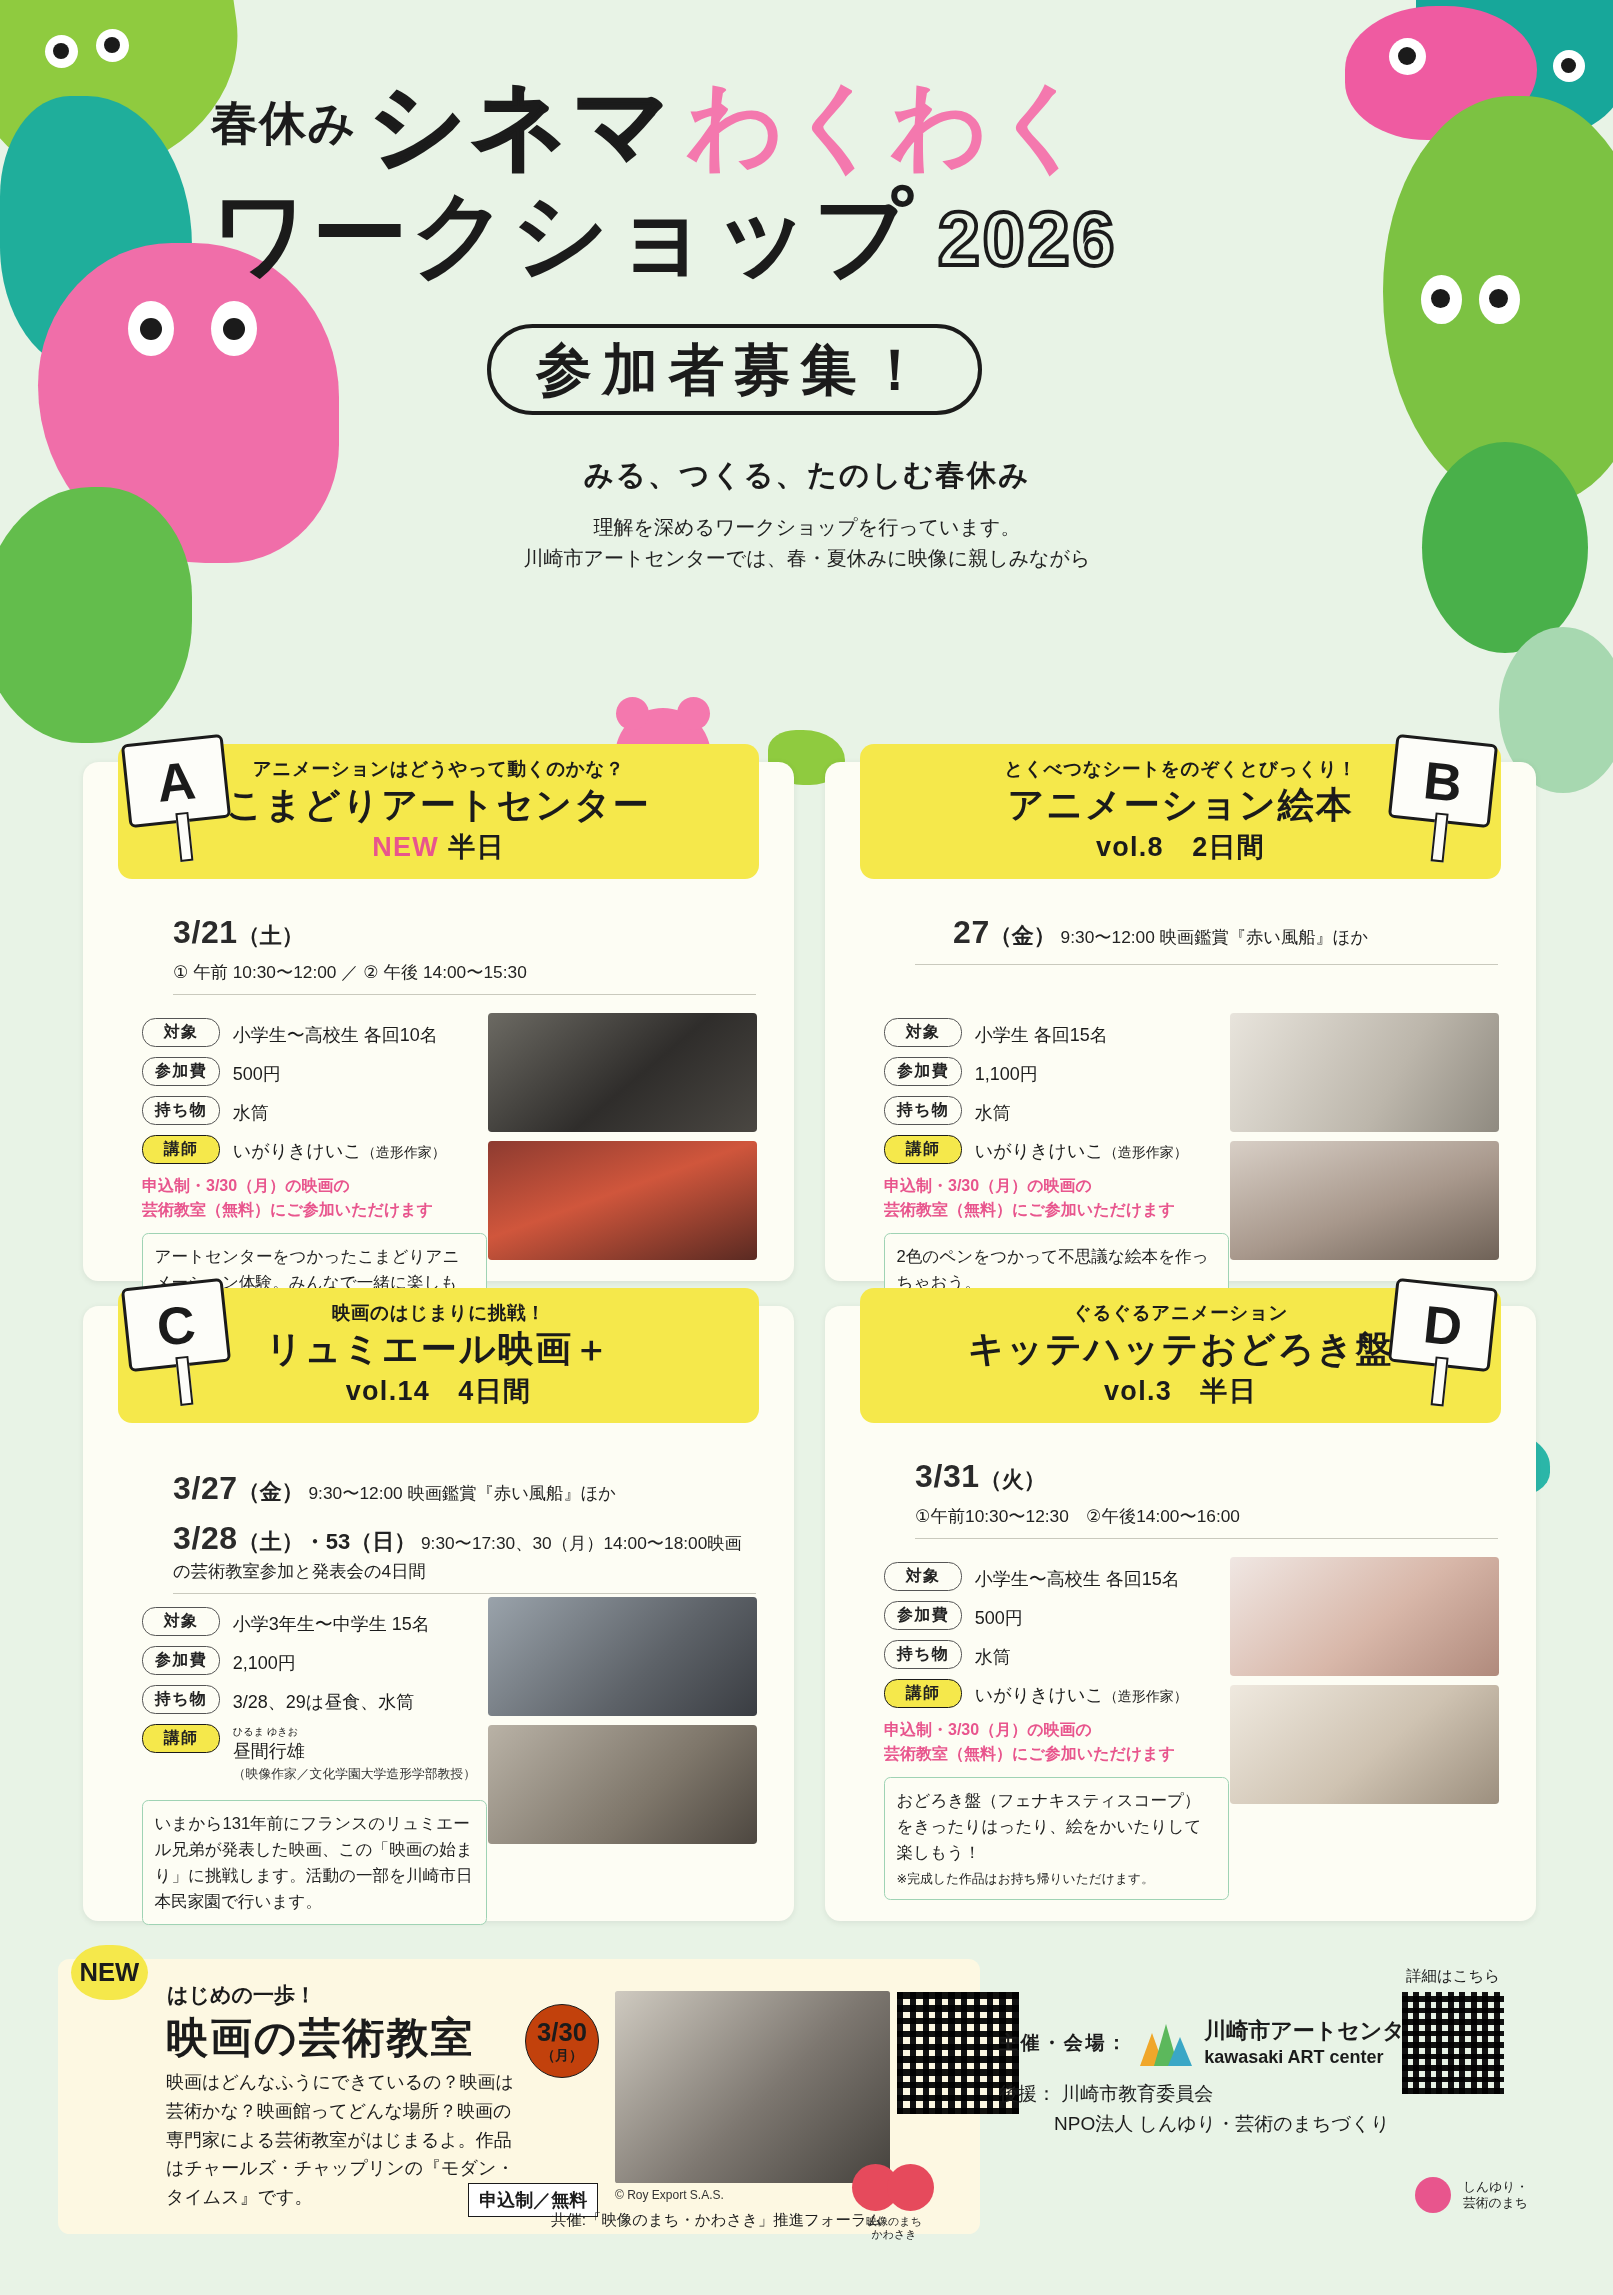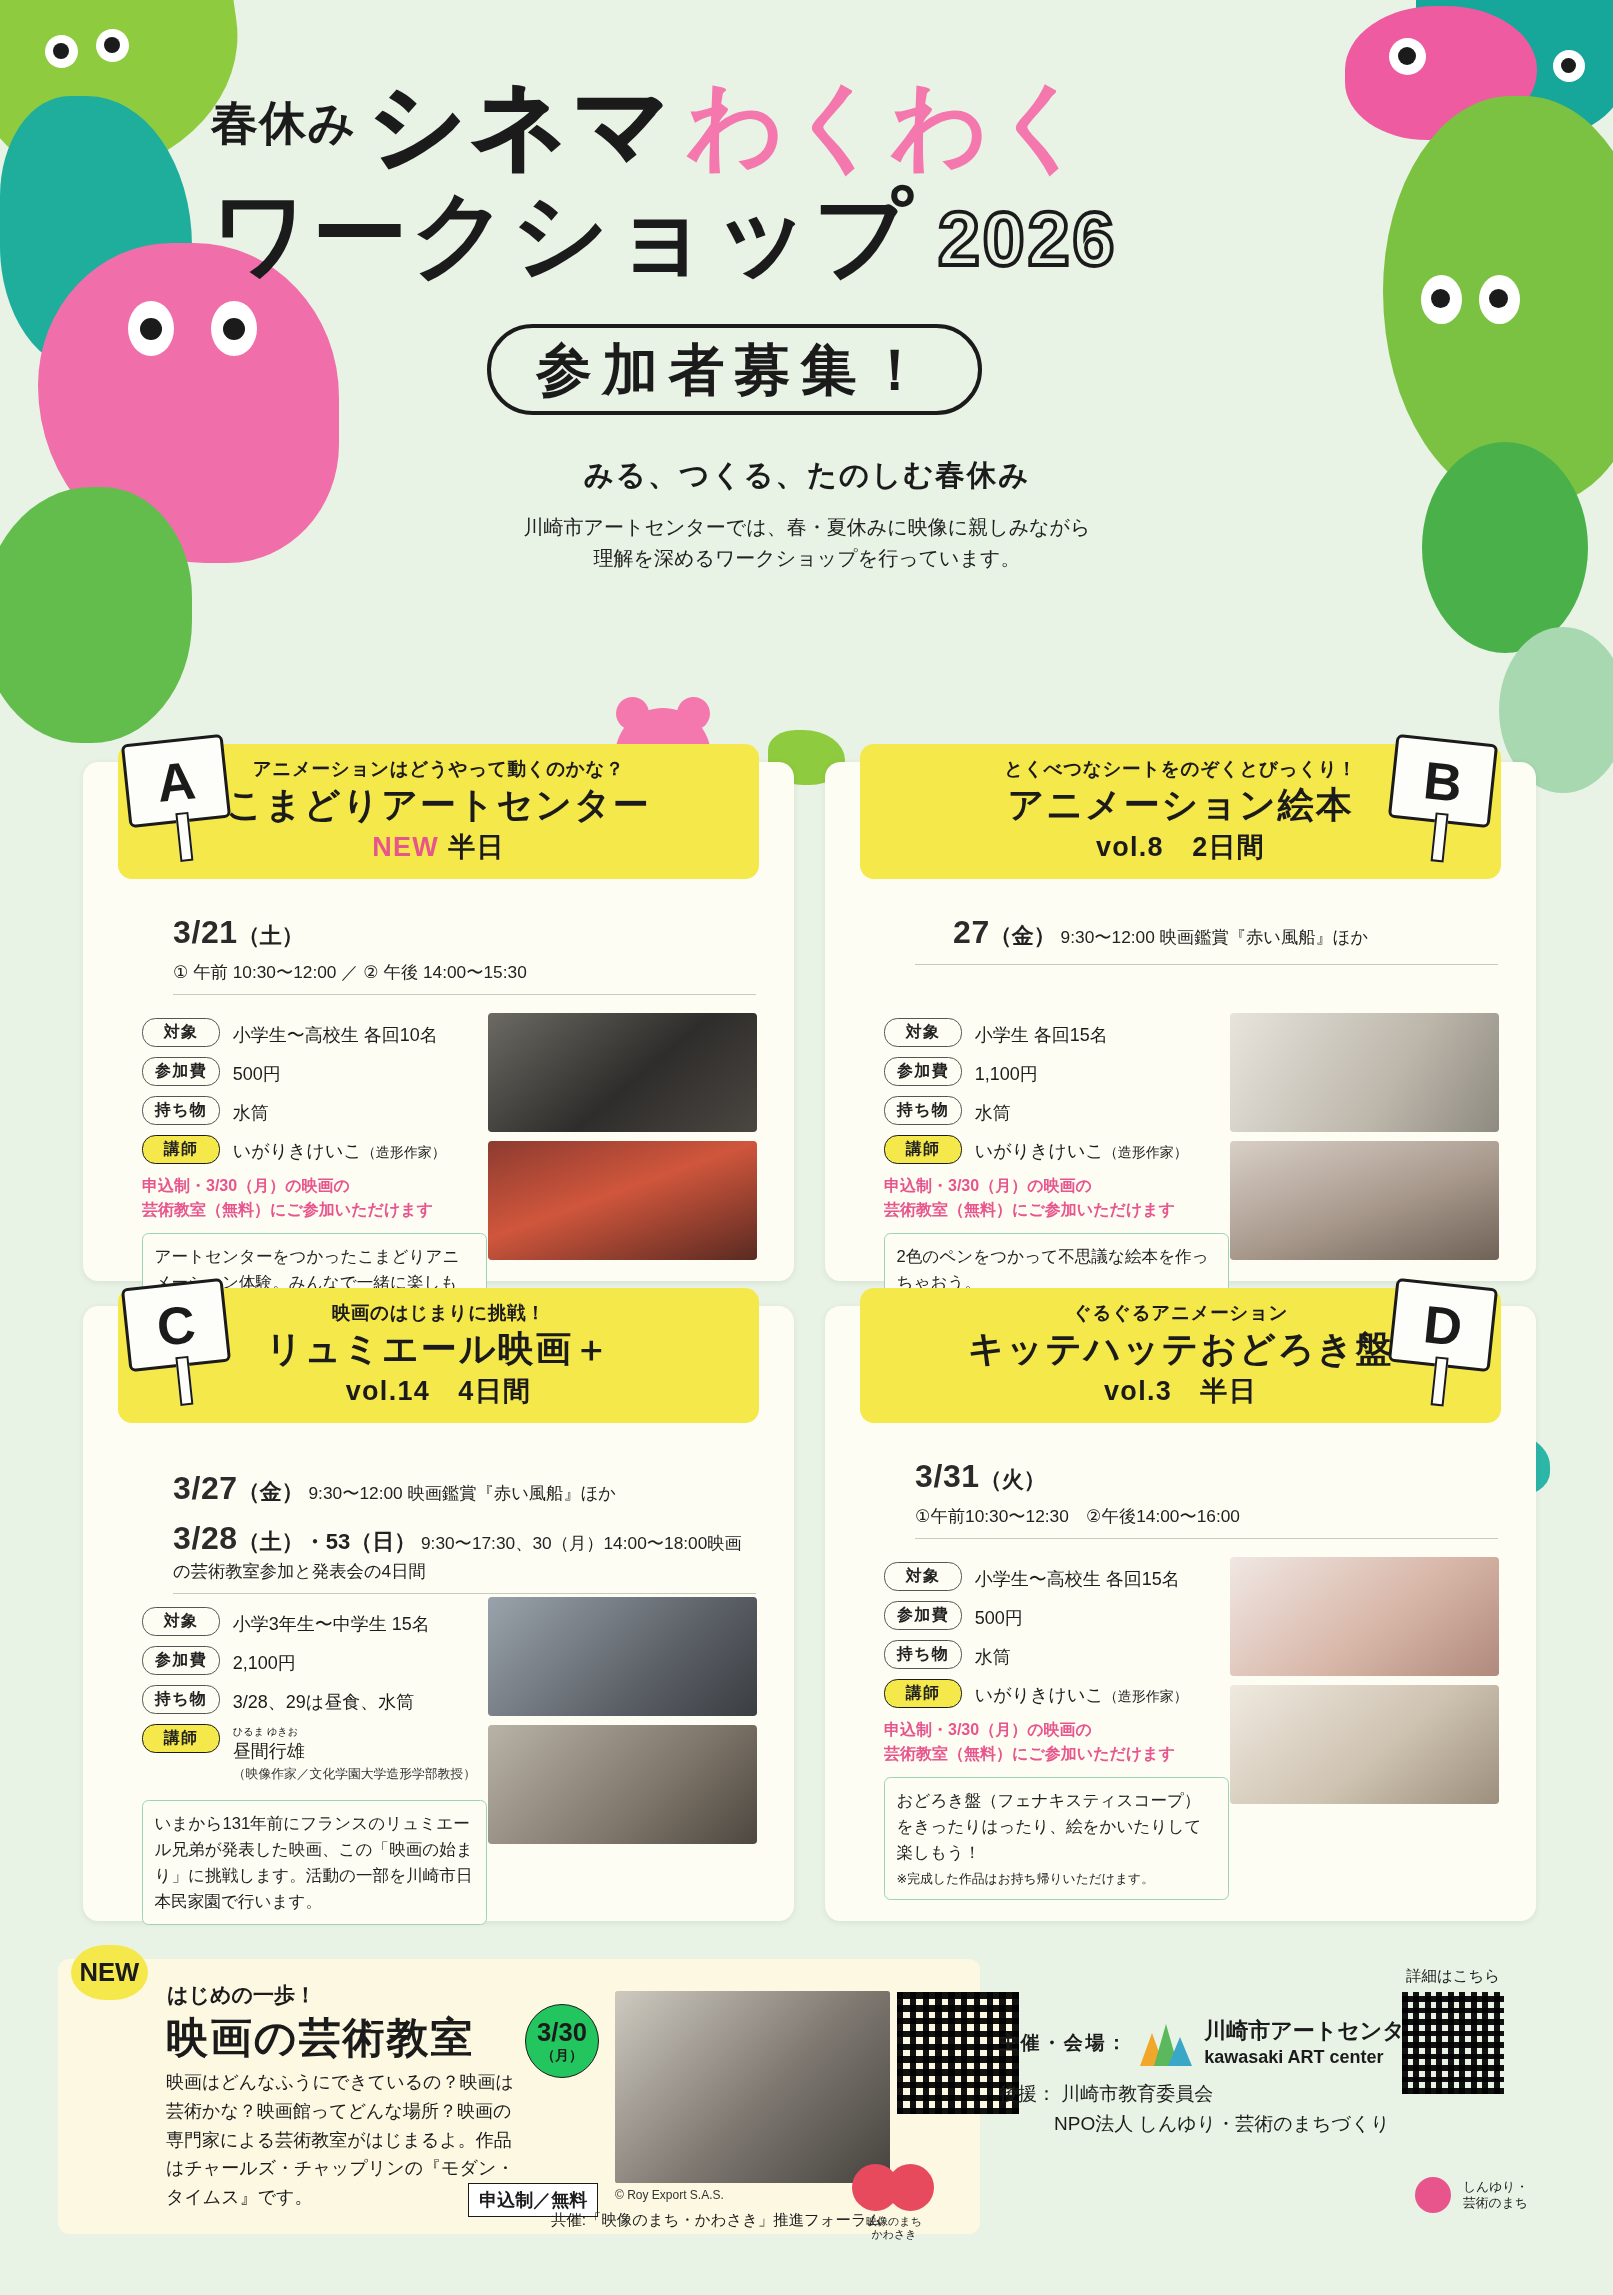--- a/index.html
+++ b/index.html
@@ -134,21 +134,21 @@
     background:#fdf8e2;border-radius:11.5px;
   }
   .new-tag{
     position:absolute;left:12.8px;top:-14px;width:77px;height:55px;background:#f5e84b;border-radius:50%/55%;
     display:flex;align-items:center;justify-content:center;font-size:25.6px;font-weight:bold;
   }
   .b-lead{position:absolute;left:109px;top:22px;font-size:21px;font-weight:bold;}
   .b-title{position:absolute;left:108px;top:51px;font-size:42px;font-weight:bold;letter-spacing:1.9px;}
   .b-date{
     position:absolute;left:467px;top:45px;width:72px;height:72px;border-radius:50%;
-    border:1.9px solid #1b1b1b;background:#22c55e;display:flex;flex-direction:column;
+    border:1.9px solid #1b1b1b;background:#c2410c;display:flex;flex-direction:column;
     align-items:center;justify-content:center;font-weight:bold;
   }
   .b-date .d{font-size:25.6px;}
   .b-date .w{font-size:14px;}
   .b-body{position:absolute;left:108px;top:109px;width:359px;font-size:18px;line-height:1.6;}
   .b-apply{
     position:absolute;left:410px;top:224px;border:1.3px solid #1b1b1b;padding:3.8px 10.2px;
     font-size:18px;font-weight:bold;background:#fff;
   }
   .b-photo{position:absolute;left:557px;top:32px;width:275px;height:192px;border-radius:2.6px;background:linear-gradient(135deg,#cfcac0,#7d7770 55%,#45423d);}
@@ -241,22 +241,22 @@
     </div>
     <div class="title-row2">
       <span class="workshop">ワークショップ</span>
       <span class="year">2026</span>
     </div>
     <div class="recruit-wrap">
       <span class="recruit">参加者募集！</span>
     </div>
     <div class="sub1">みる、つくる、たのしむ春休み</div>
     <div class="sub2">
+      <div>理解を深めるワークショップを行っています。</div>
       <div>川崎市アートセンターでは、春・夏休みに映像に親しみながら</div>
-      <div>理解を深めるワークショップを行っています。</div>
     </div>
   </div>
 
   <div class="mascot m-bear"></div>
   <div class="mascot m-croc"></div>
   <div class="mascot m-eleph"></div>
   <div class="mascot m-bird"></div>
   <div class="mascot m-fan"></div>
 
   <div class="card a">

